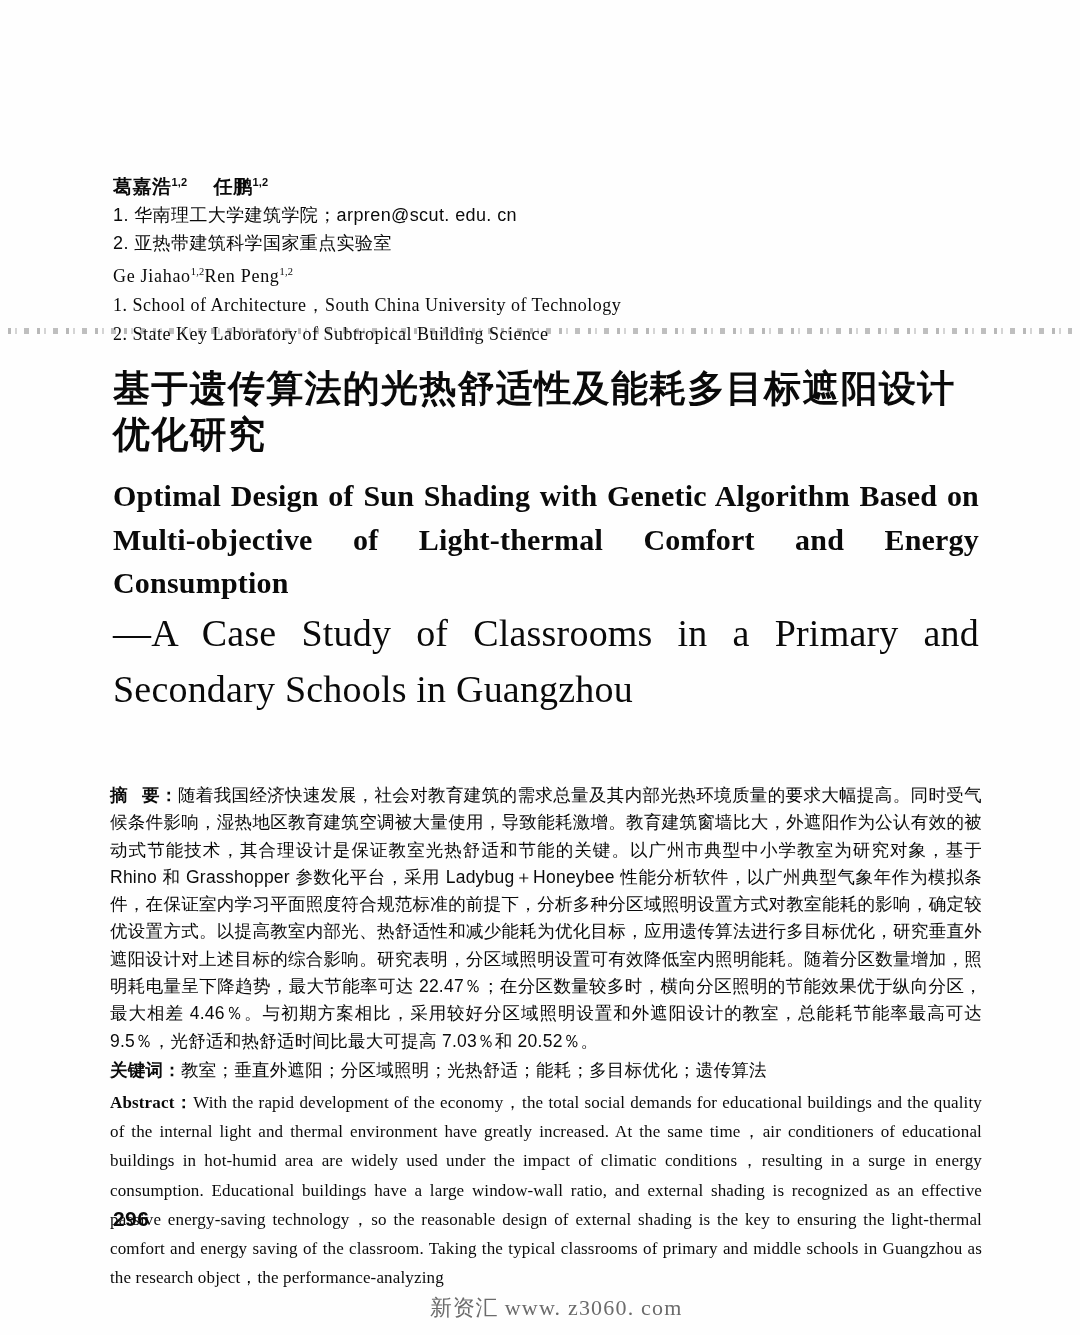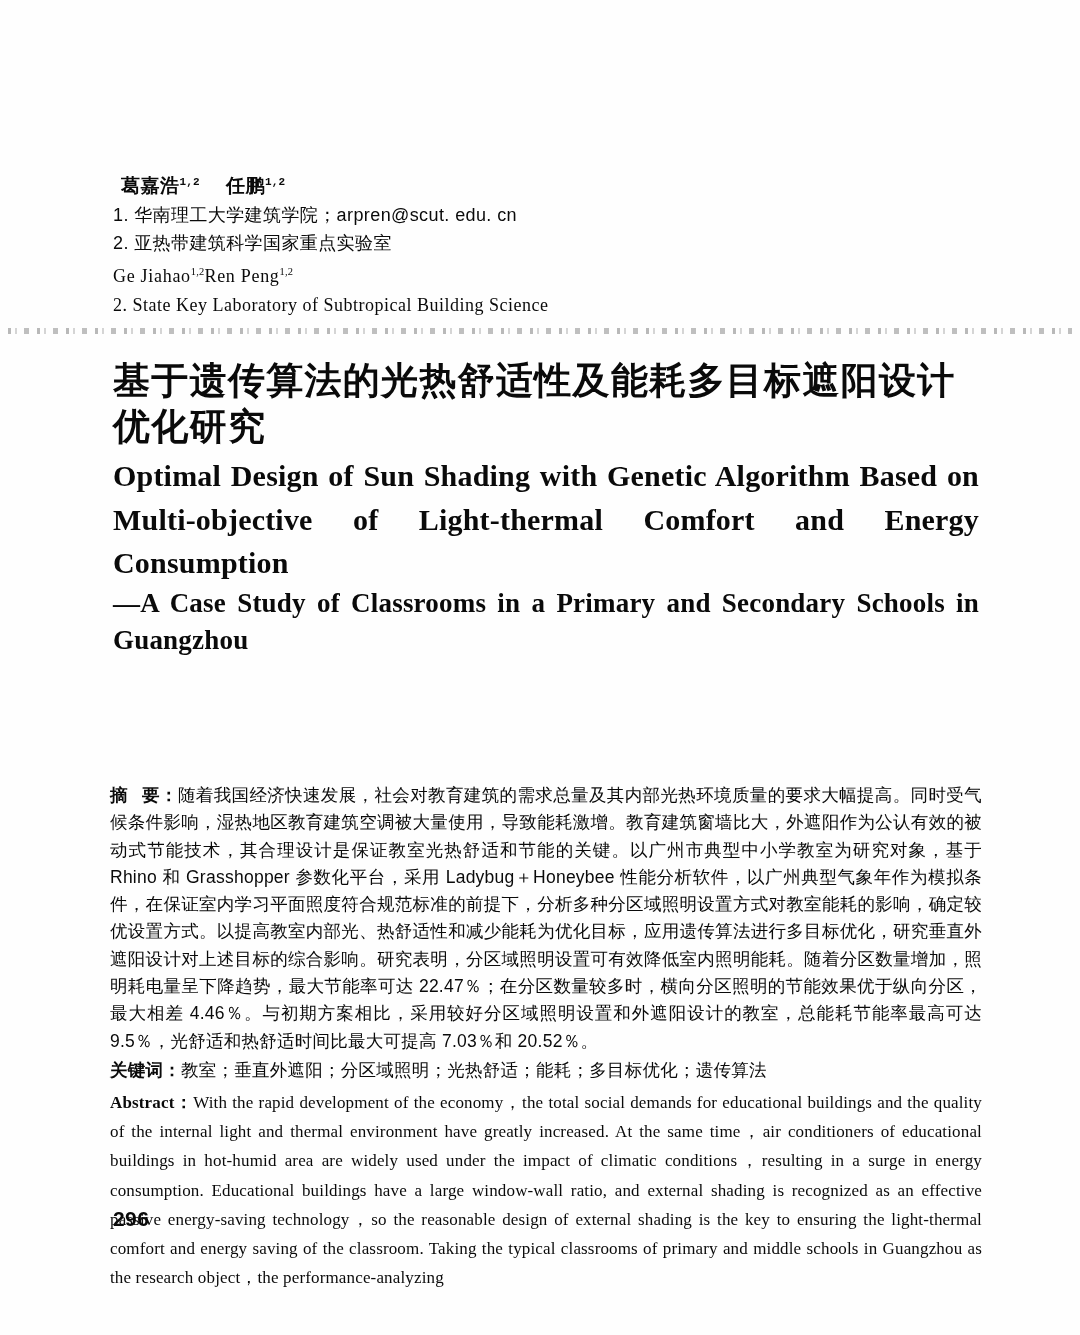--- a/index.html
+++ b/index.html
@@ -27,27 +27,26 @@
   }
 
   
   .affil-block {
     position: absolute;
     left: 113px;
     top: 168px;
     width: 860px;
   }
   .author-line {
-    font-family: Liberation Mono, monospace;
+    font-family: Liberation Sans, sans-serif;
     font-weight: bold;
     font-size: 19px;
     letter-spacing: 0.5px;
     line-height: 28px;
     white-space: pre;
-    margin-left: 8px;
   }
   .author-line .gap { display: inline-block; width: 26px; }
   .affil-cn {
     font-family: "Liberation Sans", "DejaVu Sans", sans-serif;
     font-size: 18px;
     line-height: 28px;
     letter-spacing: 0.4px;
     white-space: pre;
   }
   .author-en {
@@ -85,21 +84,21 @@
         rgba(90,90,90,0.6) 7px, rgba(90,90,90,0.6) 9px,
         rgba(255,255,255,0) 9px, rgba(255,255,255,0) 16px,
         rgba(40,40,40,0.7) 16px, rgba(40,40,40,0.7) 21px,
         rgba(255,255,255,0) 21px, rgba(255,255,255,0) 29px);
   }
 
   
   .title-block {
     position: absolute;
     left: 113px;
-    top: 358px;
+    top: 366px;
     width: 866px;
   }
   .title-cn {
     font-family: "Liberation Sans", "DejaVu Sans", sans-serif;
     font-weight: bold;
     font-size: 37px;
     line-height: 46px;
     letter-spacing: 1.3px;
   }
   .subtitle-cn {
@@ -108,29 +107,29 @@
     line-height: 44px;
     letter-spacing: 1px;
     margin-top: 2px;
   }
   .title-en {
     font-family: "Liberation Serif", "DejaVu Serif", serif;
     font-weight: bold;
     font-size: 30px;
     line-height: 43.5px;
     letter-spacing: 0.2px;
-    margin-top: 4px;
+    margin-top: 16px;
     text-align: justify;
     text-align-last: left;
   }
   .subtitle-en {
     font-family: "Liberation Serif", "DejaVu Serif", serif;
-    font-weight: bold;
-    font-size: 27px;
-    line-height: 37px;
+    font-weight: normal;
+    font-size: 38px;
+    line-height: 56px;
     letter-spacing: 0.2px;
     text-align: justify;
     text-align-last: left;
   }
 
   
   .abstract-block {
     position: absolute;
     left: 110px;
     top: 782px;
@@ -204,20 +203,21 @@
 
   <div class="affil-block">
 
     <div class="author-line"><span>葛嘉浩</span><sup class="aff">1,2</sup><span class="gap"></span><span>任鹏</span><sup class="aff">1,2</sup></div>
 
     <div class="affil-cn">1. 华南理工大学建筑学院；arpren@scut. edu. cn</div>
     <div class="affil-cn">2. 亚热带建筑科学国家重点实验室</div>
 
     <div class="author-en"><span>Ge Jiahao</span><sup class="aff">1,2</sup><span class="gap"></span><span>Ren Peng</span><sup class="aff">1,2</sup></div>
 
+    <div class="affil-en">1. School of Architecture，South China University of Technology</div>
     <div class="affil-en">2. State Key Laboratory of Subtropical Building Science</div>
   </div>
 
   <div class="scan-rule"></div>
 
   <div class="title-block">
     <div class="title-cn">基于遗传算法的光热舒适性及能耗多目标遮阳设计优化研究</div>
     <div class="title-en">Optimal Design of Sun Shading with Genetic Algorithm Based on Multi-objective of Light-thermal Comfort and Energy Consumption</div>
     <div class="subtitle-en">—A Case Study of Classrooms in a Primary and Secondary Schools in Guangzhou</div>
   </div>
@@ -226,14 +226,15 @@
 
     <div class="zh-abstract"><span class="lbl"><span>摘</span><span class="sp"></span><span>要</span><span>：</span></span><span>随着我国经济快速发展，社会对教育建筑的需求总量及其内部光热环境质量的要求大幅提高。同时受气候条件影响，湿热地区教育建筑空调被大量使用，导致能耗激增。教育建筑窗墙比大，外遮阳作为公认有效的被动式节能技术，其合理设计是保证教室光热舒适和节能的关键。以广州市典型中小学教室为研究对象，基于 Rhino 和 Grasshopper 参数化平台，采用 Ladybug＋Honeybee 性能分析软件，以广州典型气象年作为模拟条件，在保证室内学习平面照度符合规范标准的前提下，分析多种分区域照明设置方式对教室能耗的影响，确定较优设置方式。以提高教室内部光、热舒适性和减少能耗为优化目标，应用遗传算法进行多目标优化，研究垂直外遮阳设计对上述目标的综合影响。研究表明，分区域照明设置可有效降低室内照明能耗。随着分区数量增加，照明耗电量呈下降趋势，最大节能率可达 22.47％；在分区数量较多时，横向分区照明的节能效果优于纵向分区，最大相差 4.46％。与初期方案相比，采用较好分区域照明设置和外遮阳设计的教室，总能耗节能率最高可达 9.5％，光舒适和热舒适时间比最大可提高 7.03％和 20.52％。</span></div>
 
     <div class="kw-line"><span class="lbl"><span>关键词</span><span>：</span></span><span>教室；垂直外遮阳；分区域照明；光热舒适；能耗；多目标优化；遗传算法</span></div>
 
     <div class="en-abstract"><span class="lbl"><span>Abstract</span><span>：</span></span><span>With the rapid development of the economy，the total social demands for educational buildings and the quality of the internal light and thermal environment have greatly increased. At the same time，air conditioners of educational buildings in hot-humid area are widely used under the impact of climatic conditions，resulting in a surge in energy consumption. Educational buildings have a large window-wall ratio, and external shading is recognized as an effective passive energy-saving technology，so the reasonable design of external shading is the key to ensuring the light-thermal comfort and energy saving of the classroom. Taking the typical classrooms of primary and middle schools in Guangzhou as the research object，the performance-analyzing</span></div>
   </div>
 
   <div class="page-number">296</div>
 
+  <div class="watermark"><span class="cn">新资汇</span><span> </span><span class="url">www. z3060. com</span></div>
 
 </div>
 
 </body></html>

